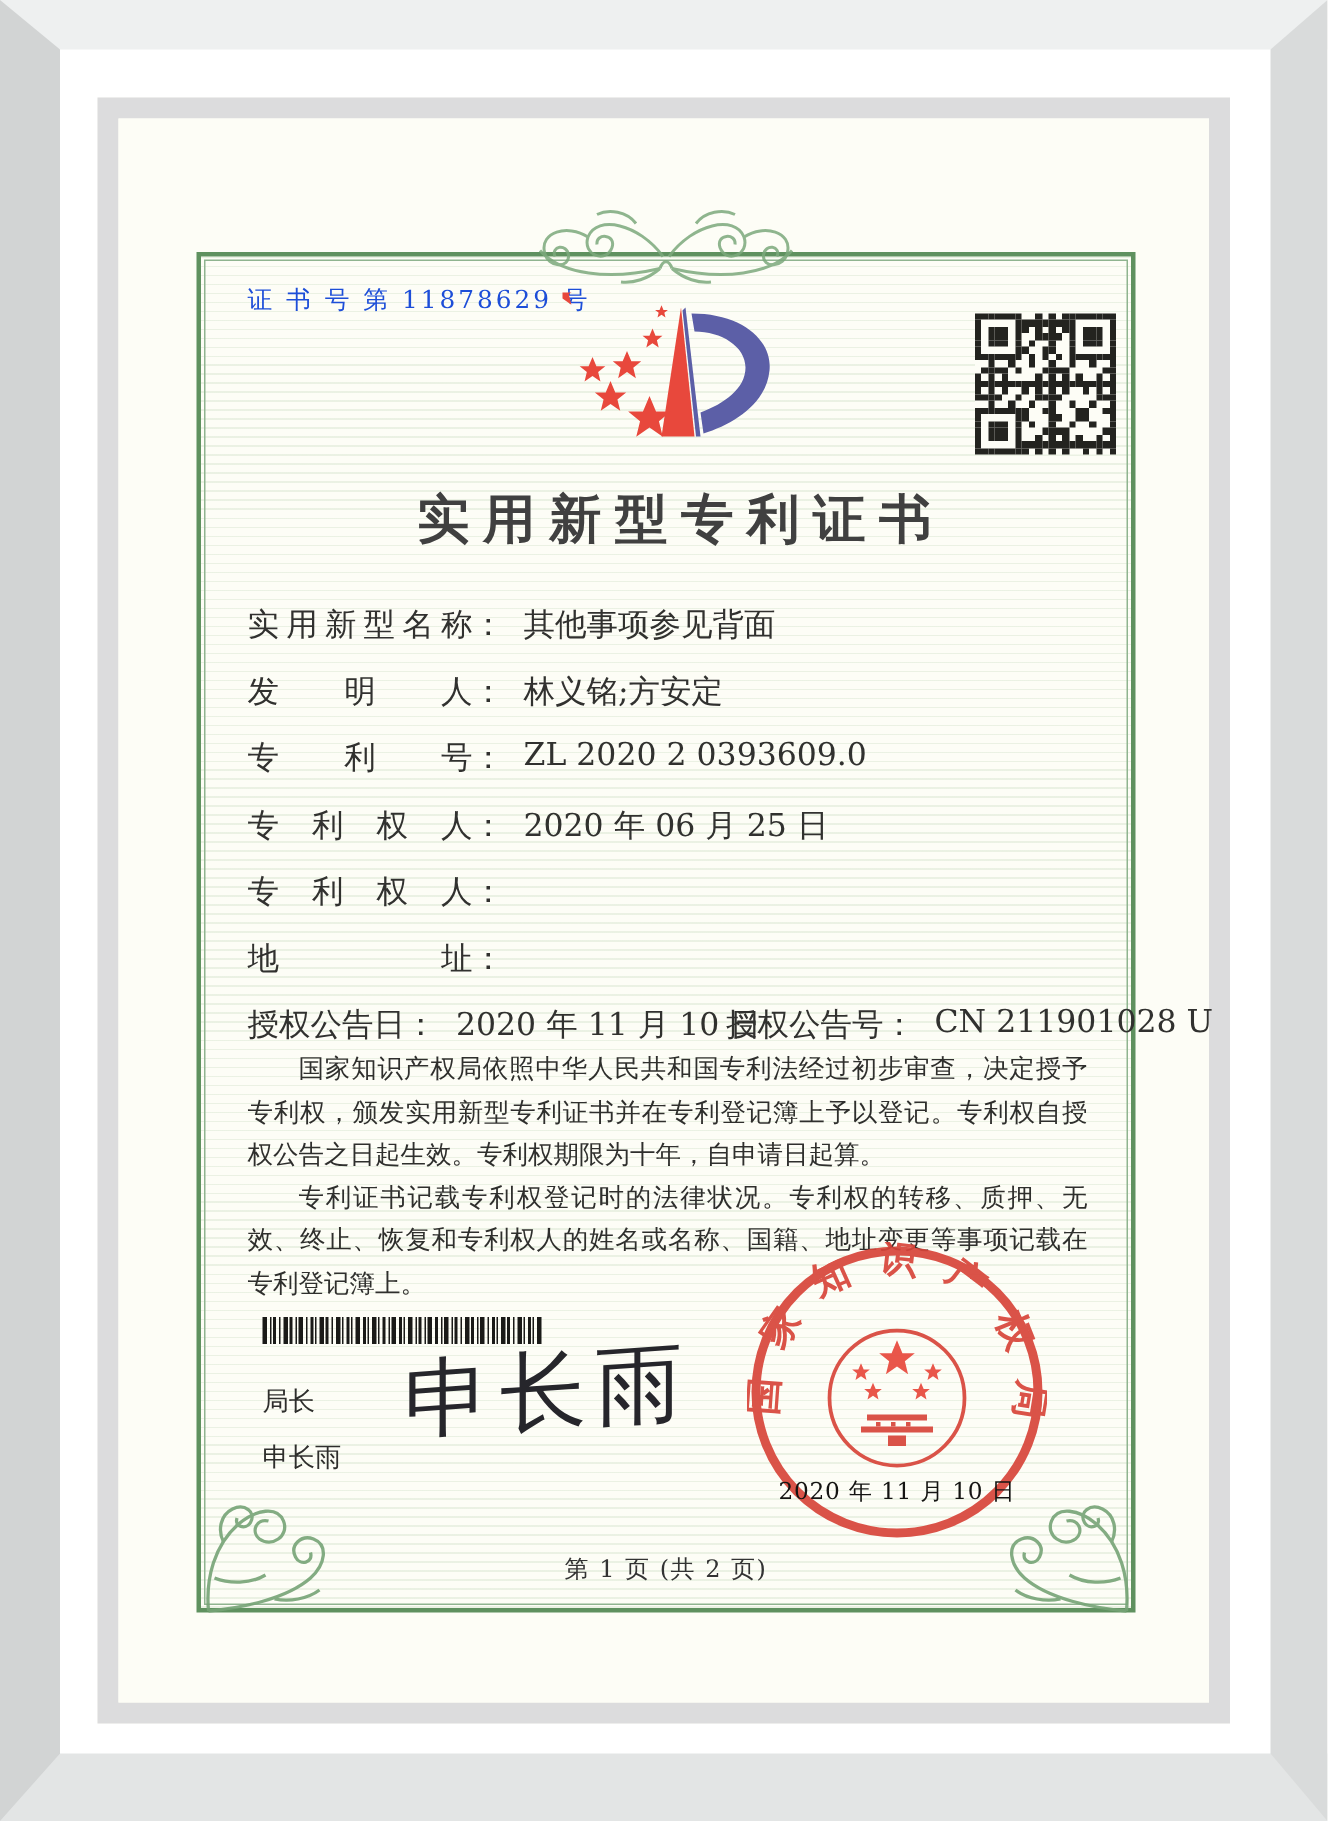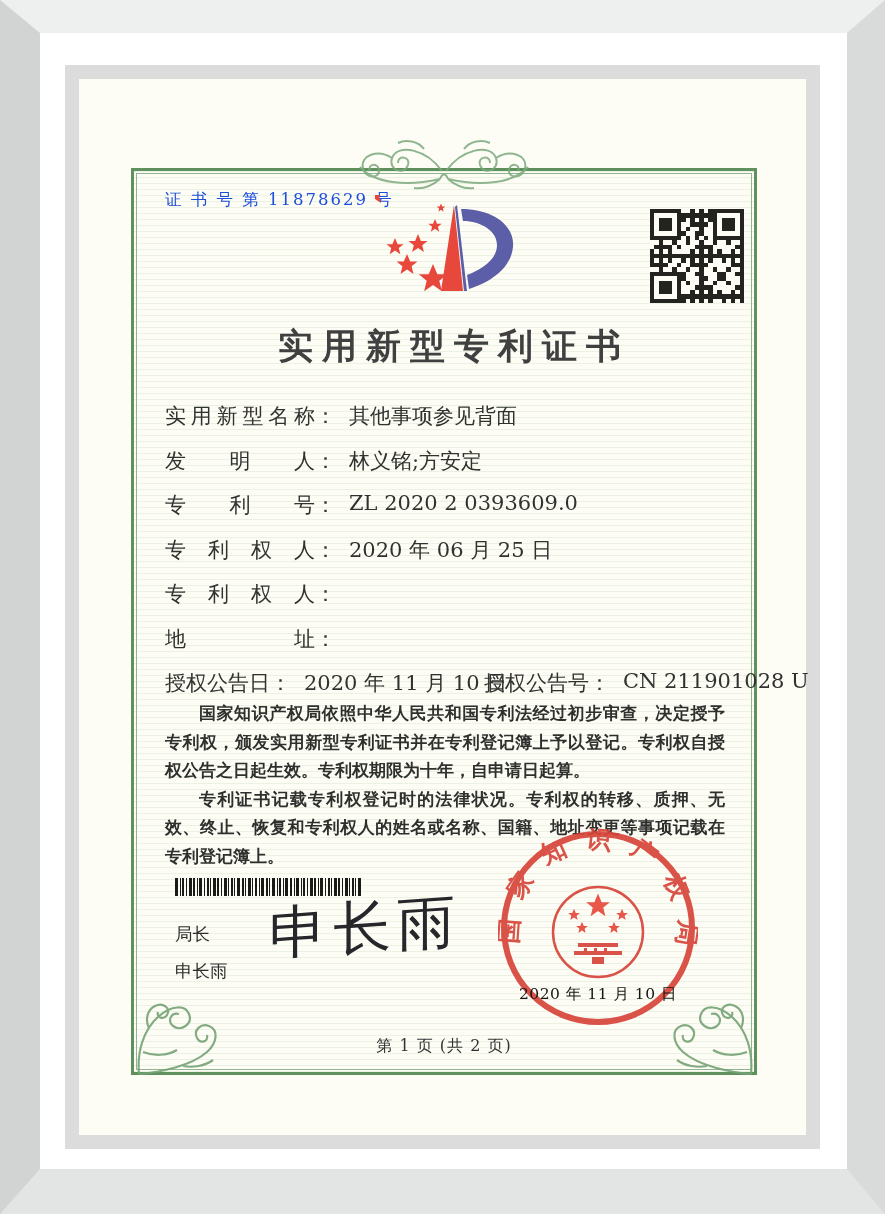--- a/index.html
+++ b/index.html
@@ -44,21 +44,21 @@
 
   .fields{position:absolute;left:86px;top:323px;width:570px;}
   .frow{display:flex;align-items:flex-start;height:22px;margin-bottom:22.5px;font-size:21px;white-space:nowrap;}
   .flabel{display:inline-block;width:150px;text-align:justify;text-align-last:justify;}
   .flabel2{display:inline-block;width:128px;text-align:justify;text-align-last:justify;}
   .fvalue{margin-left:13px;}
   .grant-gap{width:43px;}
 
   .paras{position:absolute;left:86px;top:620px;width:560px;font-size:17px;line-height:28.5px;
     text-align:justify;color:#2f2f2d;}
-  .paras p{text-indent:2em;font-weight:bold;}
+  .paras p{text-indent:2em;}
 
   .barcode{position:absolute;left:96px;top:799px;width:194px;height:18px;display:flex;align-items:stretch;}
   .barcode b{display:block;height:100%;}
 
   .issuer{position:absolute;left:96px;top:843px;font-size:17.5px;color:#2e2e2c;}
   .issuer .name{margin-top:13px;}
 
   .signature{position:absolute;left:190px;top:808px;width:260px;height:110px;
     font-size:58px;color:#26262b;transform:rotate(-4deg) skewX(-4deg);
     font-family:"DejaVu Serif","Liberation Serif",serif;letter-spacing:6px;white-space:nowrap;}

